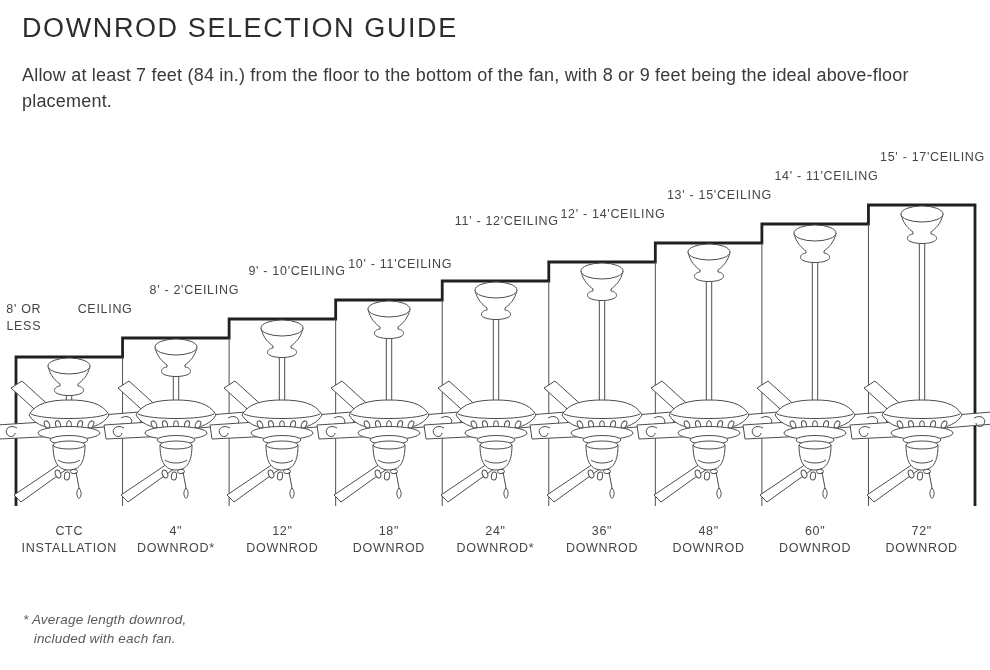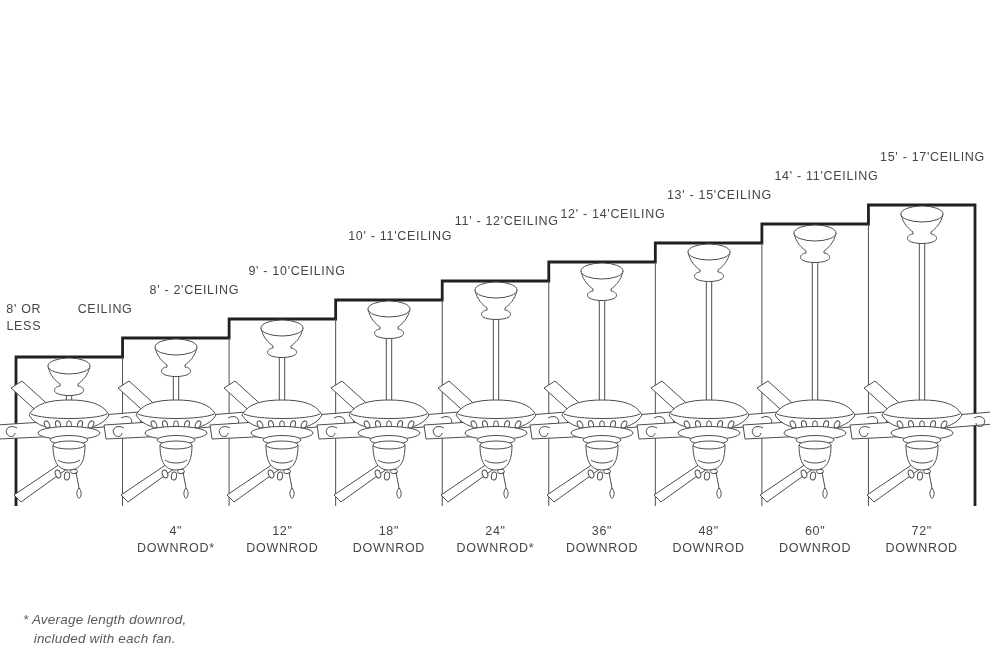--- a/index.html
+++ b/index.html
@@ -32,20 +32,22 @@
     font-size:13.5px;line-height:19px;font-style:italic;color:var(--foot);
     letter-spacing:.2px;
     text-align:center;
   }
   svg{display:block;}
 </style>
 </head>
 <body>
 
 <div class="page">
+  <div class="title">DOWNROD SELECTION GUIDE</div>
+  <div class="subtitle">Allow at least 7 feet (84 in.) from the floor to the bottom of the fan, with 8 or 9 feet being the ideal above-floor placement.</div>
 
   <div class="diagram" id="diagram">
       <svg width="990" height="670" viewBox="0 0 990 670" style="position: absolute; left: 0px; top: 0px;">
         <path d="M 16,506 L 16,357 L 122.56,357 L 122.56,338 L 229.11,338 L 229.11,319 L 335.67,319 L 335.67,300 L 442.22,300 L 442.22,281 L 548.78,281 L 548.78,262 L 655.33,262 L 655.33,243 L 761.89,243 L 761.89,224 L 868.44,224 L 868.44,205 L 975.00,205 L 975,506" fill="none" stroke="#231f20" stroke-width="2.8" stroke-linejoin="miter"></path>
         <line x1="122.56" y1="357" x2="122.56" y2="506" stroke="#4f4f4f" stroke-width="1"></line>
         <line x1="229.11" y1="338" x2="229.11" y2="506" stroke="#4f4f4f" stroke-width="1"></line>
         <line x1="335.67" y1="319" x2="335.67" y2="506" stroke="#4f4f4f" stroke-width="1"></line>
         <line x1="442.22" y1="300" x2="442.22" y2="506" stroke="#4f4f4f" stroke-width="1"></line>
         <line x1="548.78" y1="281" x2="548.78" y2="506" stroke="#4f4f4f" stroke-width="1"></line>
         <line x1="655.33" y1="262" x2="655.33" y2="506" stroke="#4f4f4f" stroke-width="1"></line>
@@ -77,20 +79,24 @@
         <path d="M2,109 L-48,145 L-55,138 L-6,105 Z" stroke="#4d4d4d" stroke-width="1" fill="#ffffff"></path>
         <path d="M-16,88 C-16,105 -11,113 0,113 C11,113 16,105 16,88 Z" stroke="#4d4d4d" stroke-width="1" fill="#ffffff"></path>
         <ellipse cx="0" cy="88" rx="16" ry="4" stroke="#4d4d4d" stroke-width="1" fill="#ffffff"></ellipse>
         <path d="M-11,103 C-6,107 6,107 11,103" stroke="#4d4d4d" stroke-width="1" fill="none"></path>
         <ellipse cx="-11" cy="117" rx="2.6" ry="4" transform="rotate(-22 -11 117)" stroke="#4d4d4d" stroke-width="1" fill="#ffffff"></ellipse>
         <ellipse cx="-2" cy="119" rx="2.6" ry="4" transform="rotate(8 -2 119)" stroke="#4d4d4d" stroke-width="1" fill="#ffffff"></ellipse>
         <ellipse cx="5" cy="114.5" rx="3.5" ry="2.2" stroke="#4d4d4d" stroke-width="1" fill="#ffffff"></ellipse>
         <line x1="7" y1="115" x2="10" y2="131" stroke="#4d4d4d" stroke-width="1"></line>
         <path d="M10,131 C12.6,133.5 13,139 10,141.5 C7,139 7.4,133.5 10,131 Z" stroke="#4d4d4d" stroke-width="1" fill="#ffffff"></path>
       </svg>
+      <div class="rod-label" style="left: 6px; width: 126.556px; top: 523px;">
+        <div>CTC</div>
+        <div>INSTALLATION</div>
+      </div>
       <div class="ceil-label" style="left: 112.556px; width: 126.556px; top: 282px;">
         <div>8' - 2'</div>
         <div>CEILING</div>
       </div>
       <svg width="160" height="168" viewBox="-80 0 160 168" style="position: absolute; left: 95.8333px; top: 338px; overflow: visible;">
         <rect x="-2.7" y="34" width="5.4" height="36" stroke="#4d4d4d" stroke-width="1" fill="#ffffff"></rect>
         <path d="M-21,9 C-19,19 -13,24 -9,27 L-9,29 C-13,29.5 -14.5,31.5 -14.5,33.5 C-14.5,36.5 -8,38.5 0,38.5 C8,38.5 14.5,36.5 14.5,33.5 C14.5,31.5 13,29.5 9,29 L9,27 C13,24 19,19 21,9 Z" stroke="#4d4d4d" stroke-width="1" fill="#ffffff"></path>
         <ellipse cx="0" cy="9" rx="21" ry="8" stroke="#4d4d4d" stroke-width="1" fill="#ffffff"></ellipse>
         <path d="M-58,50 L-47,43 L-4,82 L-15,89 Z" stroke="#4d4d4d" stroke-width="1" fill="#ffffff"></path>
         <path d="M-72,87 L-10,83 L-8,98 L-70,101 Z" stroke="#4d4d4d" stroke-width="1" fill="#ffffff"></path>
@@ -149,21 +155,21 @@
         <ellipse cx="-11" cy="155" rx="2.6" ry="4" transform="rotate(-22 -11 155)" stroke="#4d4d4d" stroke-width="1" fill="#ffffff"></ellipse>
         <ellipse cx="-2" cy="157" rx="2.6" ry="4" transform="rotate(8 -2 157)" stroke="#4d4d4d" stroke-width="1" fill="#ffffff"></ellipse>
         <ellipse cx="5" cy="152.5" rx="3.5" ry="2.2" stroke="#4d4d4d" stroke-width="1" fill="#ffffff"></ellipse>
         <line x1="7" y1="153" x2="10" y2="169" stroke="#4d4d4d" stroke-width="1"></line>
         <path d="M10,169 C12.6,171.5 13,177 10,179.5 C7,177 7.4,171.5 10,169 Z" stroke="#4d4d4d" stroke-width="1" fill="#ffffff"></path>
       </svg>
       <div class="rod-label" style="left: 219.111px; width: 126.556px; top: 523px;">
         <div>12"</div>
         <div>DOWNROD</div>
       </div>
-      <div class="ceil-label" style="left: 325.667px; width: 126.556px; top: 228px;">
+      <div class="ceil-label" style="left: 325.667px; width: 126.556px; top: 256px;">
         <div>10' - 11'</div>
         <div>CEILING</div>
       </div>
       <svg width="160" height="206" viewBox="-80 0 160 206" style="position: absolute; left: 308.944px; top: 300px; overflow: visible;">
         <rect x="-2.7" y="34" width="5.4" height="74" stroke="#4d4d4d" stroke-width="1" fill="#ffffff"></rect>
         <path d="M-21,9 C-19,19 -13,24 -9,27 L-9,29 C-13,29.5 -14.5,31.5 -14.5,33.5 C-14.5,36.5 -8,38.5 0,38.5 C8,38.5 14.5,36.5 14.5,33.5 C14.5,31.5 13,29.5 9,29 L9,27 C13,24 19,19 21,9 Z" stroke="#4d4d4d" stroke-width="1" fill="#ffffff"></path>
         <ellipse cx="0" cy="9" rx="21" ry="8" stroke="#4d4d4d" stroke-width="1" fill="#ffffff"></ellipse>
         <path d="M-58,88 L-47,81 L-4,120 L-15,127 Z" stroke="#4d4d4d" stroke-width="1" fill="#ffffff"></path>
         <path d="M-72,125 L-10,121 L-8,136 L-70,139 Z" stroke="#4d4d4d" stroke-width="1" fill="#ffffff"></path>
         <path d="M8,117 L70,112 L72,124 L10,129 Z" stroke="#4d4d4d" stroke-width="1" fill="#ffffff"></path>

